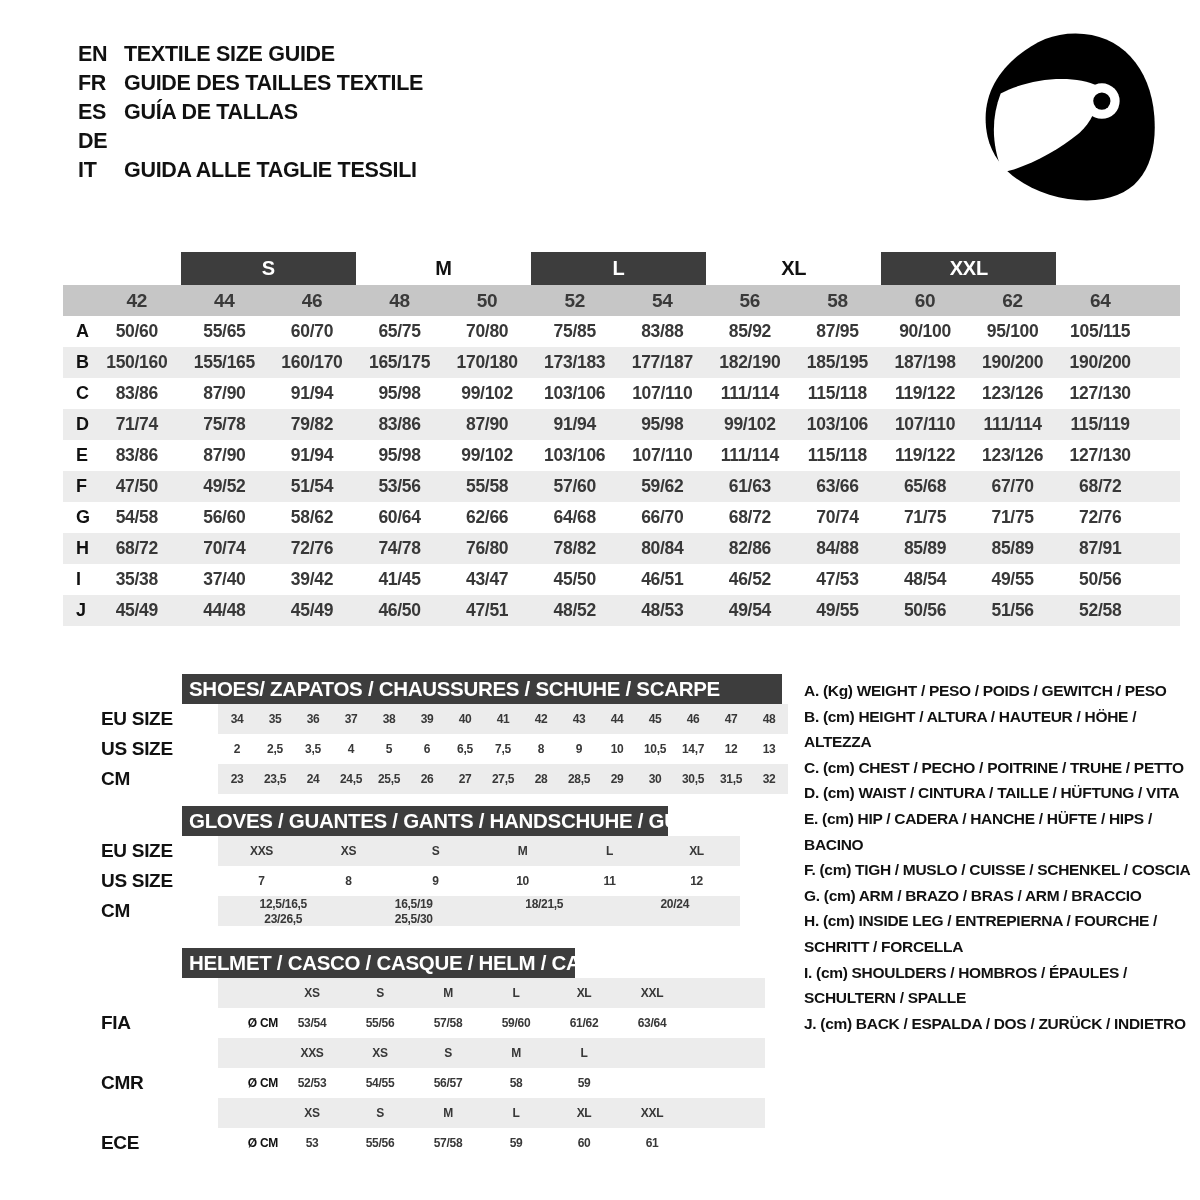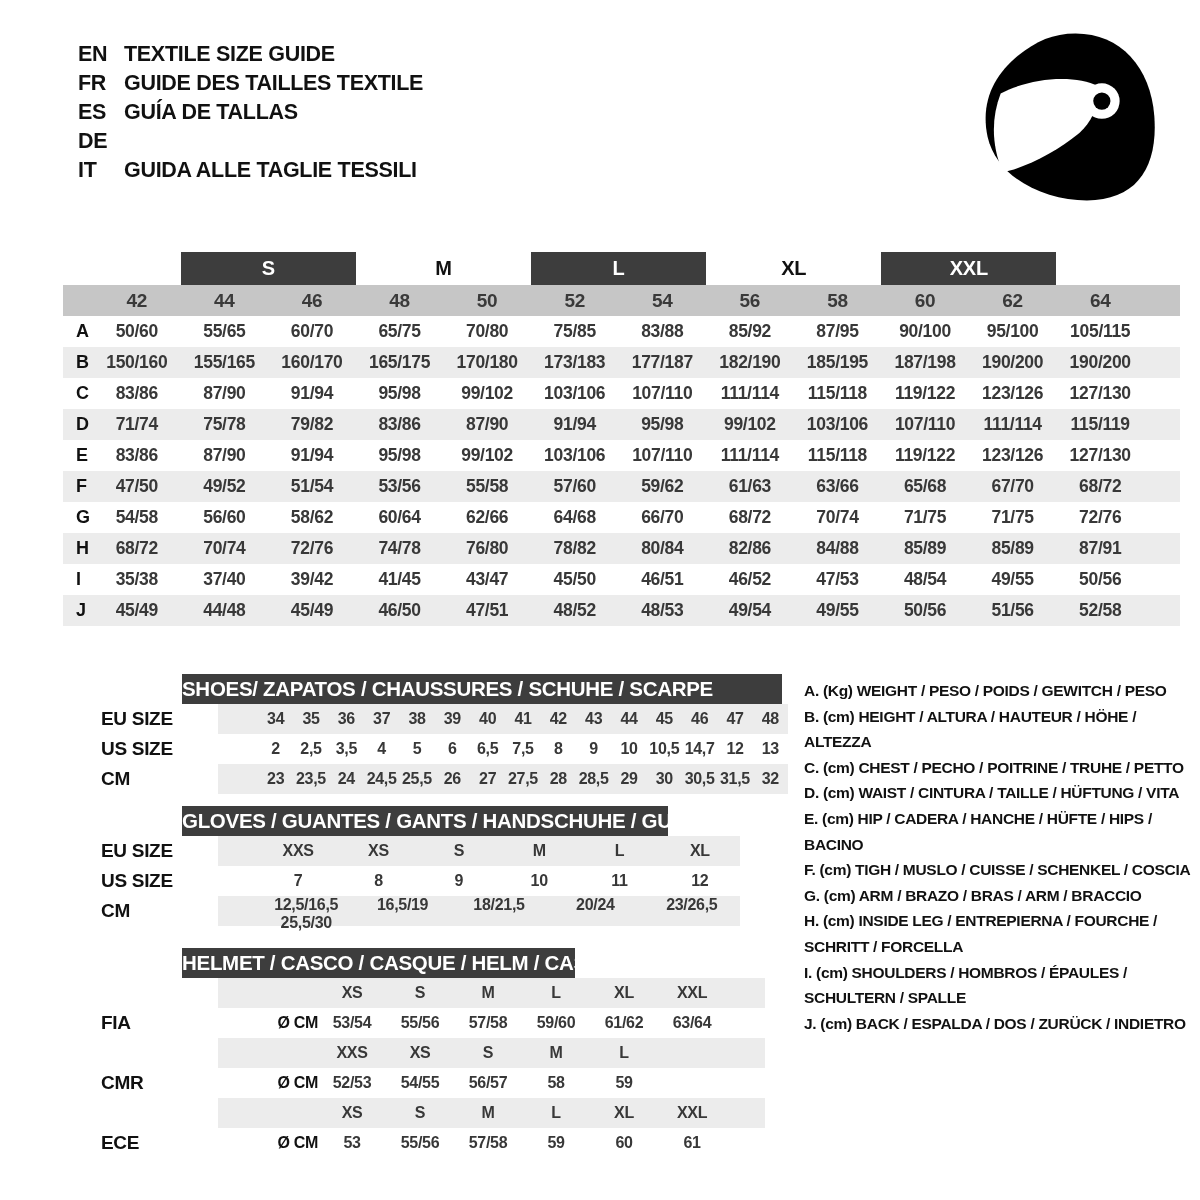--- a/index.html
+++ b/index.html
@@ -40,28 +40,28 @@
   .mdata div{text-align:center;}
   .mlabel{text-align:left !important;padding-left:13px;color:var(--ink);font-size:18px;}
 
   
   .subtable{position:absolute;left:65px;}
   #shoes-table{top:674px;width:723px;}
   #gloves-table{top:806px;width:675px;}
   #helmet-table{top:948px;width:700px;}
   .sub-bar{
     margin-left:117px;height:30px;background:var(--dark);color:#fff;
-    font-size:20.5px;display:flex;align-items:center;white-space:nowrap;
+    font-size:20.5px;display:flex;align-items:center;padding-left:7px;white-space:nowrap;
   }
   #shoes-table .sub-bar{width:600px;}
   #gloves-table .sub-bar{width:486px;}
   #helmet-table .sub-bar{width:393px;}
   .srow{display:flex;height:30px;}
   .slabel{width:117px;display:flex;align-items:center;font-size:19px;color:var(--ink);margin-left:36px;}
-  .vals{flex:1;display:grid;align-items:center;font-size:16px;color:var(--val);padding-left:40px;}
+  .vals{flex:1;display:grid;align-items:center;font-size:12px;color:var(--val);}
   .vals.stripe{background:var(--stripe);}
   .vals div{text-align:center;}
   .vals .dia{text-align:right;padding-left:3px;color:var(--ink);}
 
   
   #legend{position:absolute;left:804px;top:678px;width:392px;font-size:15.5px;line-height:25.6px;color:var(--ink);}
 </style>
 </head>
 <body>
 
@@ -358,21 +358,21 @@
             <div>7</div>
             <div>8</div>
             <div>9</div>
             <div>10</div>
             <div>11</div>
             <div>12</div>
           </div>
         </div>
         <div class="srow">
           <div class="slabel">CM</div>
-          <div class="vals stripe" style="grid-template-columns: repeat(5, 1fr);">
+          <div class="vals stripe" style="grid-template-columns: repeat(4, 1fr);">
             <div>12,5/16,5</div>
             <div>16,5/19</div>
             <div>18/21,5</div>
             <div>20/24</div>
             <div>23/26,5</div>
             <div>25,5/30</div>
           </div>
         </div>
       </div>
   </div>

